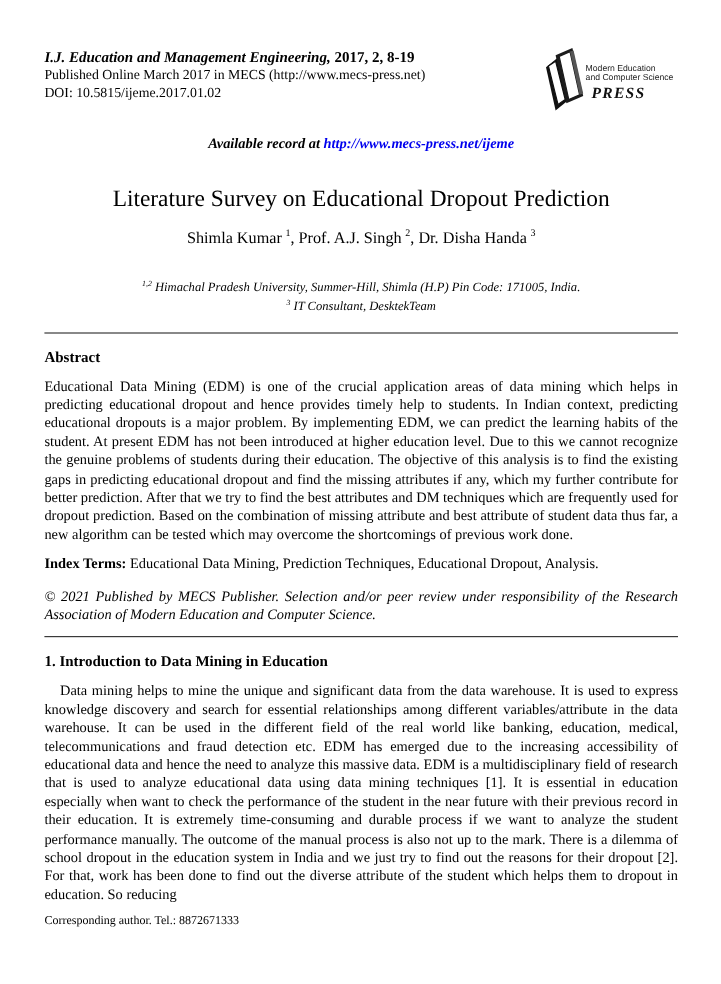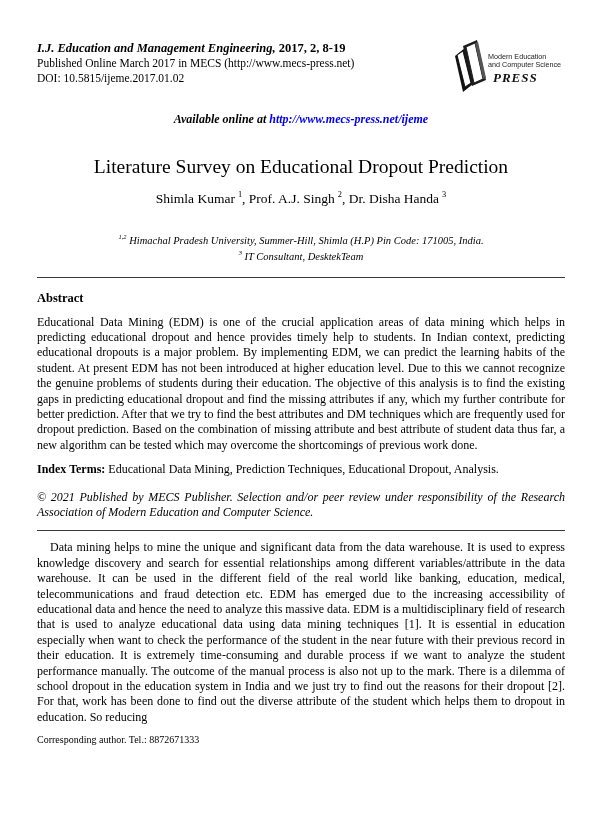--- a/index.html
+++ b/index.html
@@ -67,21 +67,21 @@
         <polygon points="28,9 31,8 39,44 36,45" fill="#555555"></polygon>
 
         <text x="41" y="25" font-size="7.2" font-family="Liberation Sans, sans-serif" fill="#222">Modern Education</text>
         <text x="41" y="33" font-size="7.2" font-family="Liberation Sans, sans-serif" fill="#222">and Computer Science</text>
         <text x="46" y="48" font-size="13" font-family="Liberation Serif, serif" font-weight="bold" font-style="italic" letter-spacing="1" fill="#111">PRESS</text>
       </svg>
     </div>
   </div>
 
   <div class="available">
-    <span>Available online at </span><a href="#">http://www.mecs-press.net/ijeme</a>
+    <span>Available record at </span><a href="#">http://www.mecs-press.net/ijeme</a>
   </div>
 
   <div class="title">Literature Survey on Educational Dropout Prediction</div>
 
   <div class="authors">
     <span class="author-name">Shimla Kumar</span><sup>1</sup><span>, </span>
     <span class="author-name">Prof. A.J. Singh</span><sup>2</sup><span>, </span>
     <span class="author-name">Dr. Disha Handa</span><sup>3</sup>
   </div>
 
@@ -97,20 +97,21 @@
   <div class="body-text abstract-body">Educational Data Mining (EDM) is one of the crucial application areas of data mining which helps in predicting educational dropout and hence provides timely help to students. In Indian context, predicting educational dropouts is a major problem. By implementing EDM, we can predict the learning habits of the student. At present EDM has not been introduced at higher education level. Due to this we cannot recognize the genuine problems of students during their education. The objective of this analysis is to find the existing gaps in predicting educational dropout and find the missing attributes if any, which my further contribute for better prediction. After that we try to find the best attributes and DM techniques which are frequently used for dropout prediction. Based on the combination of missing attribute and best attribute of student data thus far, a new algorithm can be tested which may overcome the shortcomings of previous work done.</div>
 
   <div class="index-terms">
     <span class="it-label">Index Terms:</span><span> Educational Data Mining, Prediction Techniques, Educational Dropout, Analysis.</span>
   </div>
 
   <div class="body-text copyright">© 2021 Published by MECS Publisher. Selection and/or peer review under responsibility of the Research Association of Modern Education and Computer Science.</div>
 
   <hr class="rule rule-2">
 
+  <div class="h-section">1. Introduction to Data Mining in Education</div>
 
   <div class="body-text intro-body">Data mining helps to mine the unique and significant data from the data warehouse. It is used to express knowledge discovery and search for essential relationships among different variables/attribute in the data warehouse. It can be used in the different field of the real world like banking, education, medical, telecommunications and fraud detection etc. EDM has emerged due to the increasing accessibility of educational data and hence the need to analyze this massive data. EDM is a multidisciplinary field of research that is used to analyze educational data using data mining techniques [1]. It is essential in education especially when want to check the performance of the student in the near future with their previous record in their education. It is extremely time-consuming and durable process if we want to analyze the student performance manually. The outcome of the manual process is also not up to the mark. There is a dilemma of school dropout in the education system in India and we just try to find out the reasons for their dropout [2]. For that, work has been done to find out the diverse attribute of the student which helps them to dropout in education. So reducing</div>
 
   <div class="footnote">
     <div>Corresponding author. Tel.: 8872671333</div>
   </div>
 
 </div>
 
 </body></html>

